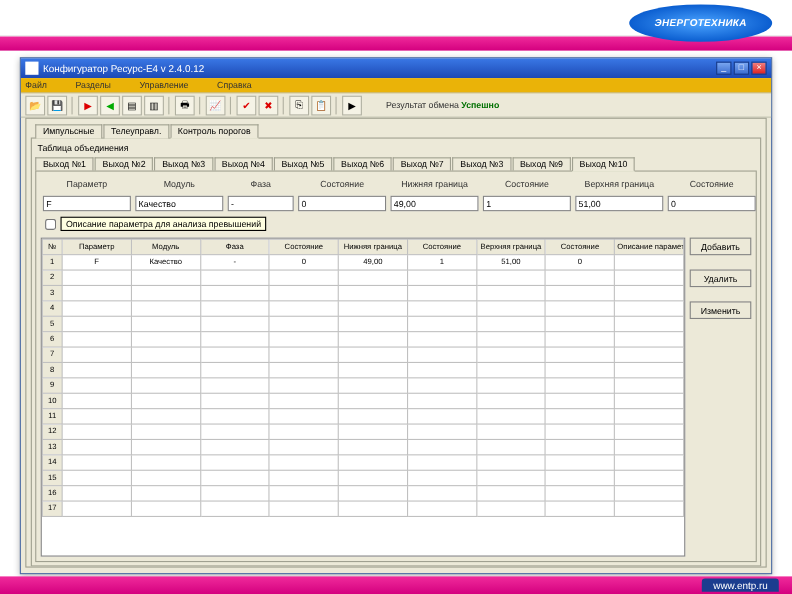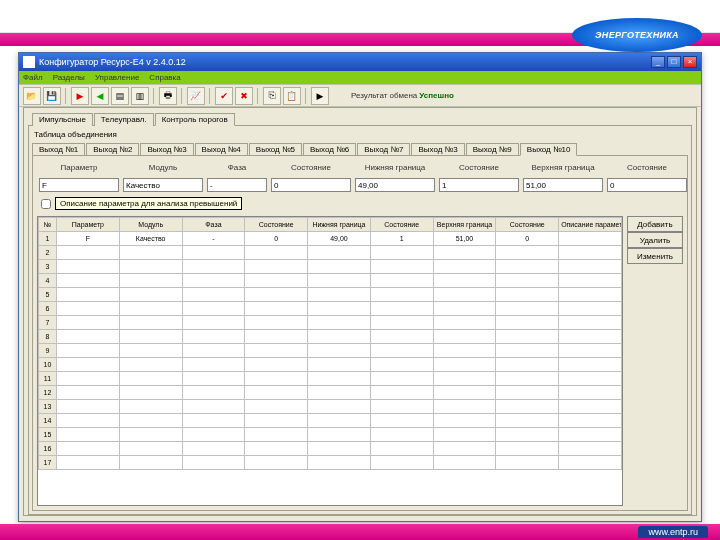--- a/index.html
+++ b/index.html
@@ -2,35 +2,35 @@
 <html><head>
 <meta charset="utf-8">
 <style>
   * { box-sizing: border-box; margin: 0; padding: 0; }
   body { width: 720px; height: 540px; background: #fff; font-family: Tahoma, Arial, sans-serif; font-size: 8px; overflow: hidden; position: relative; }
 
   
   .slide-hdr { position: absolute; top: 0; left: 0; right: 0; height: 50px; }
   .slide-hdr .magenta-bar { position: absolute; top: 32px; left: 0; right: 0; height: 14px; background: linear-gradient(#f02b9b,#d4007f); border-top: 1px solid #e6e6e6; }
   .slide-hdr h1 { position: absolute; top: 4px; left: 12px; width: 420px; font-size: 15px; font-weight: 700; color: #000; line-height: 1.15; z-index: 2; }
-  .slide-hdr .logo { position: absolute; top: 18px; right: 18px; width: 130px; height: 34px; background: radial-gradient(ellipse at center, #4aa3ff 0%, #0b5ed0 70%); border-radius: 50%; z-index: 3; display: flex; align-items: center; justify-content: center; color: #fff; font-weight: 700; font-size: 9px; font-style: italic; letter-spacing: .3px; text-align: right; }
+  .slide-hdr .logo { position: absolute; top: 4px; right: 18px; width: 130px; height: 34px; background: radial-gradient(ellipse at center, #4aa3ff 0%, #0b5ed0 70%); border-radius: 50%; z-index: 3; display: flex; align-items: center; justify-content: center; color: #fff; font-weight: 700; font-size: 9px; font-style: italic; letter-spacing: .3px; text-align: right; }
 
   
   .slide-ftr { position: absolute; left: 0; right: 0; bottom: 0; height: 16px; background: linear-gradient(#f02b9b,#d4007f); padding-left: 44px; }
   .slide-ftr .url { position: absolute; right: 12px; bottom: 2px; background: #1b3d8f; color: #fff; padding: 1px 10px; border-radius: 3px 3px 0 0; font-size: 9px; }
 
   
   .win { position: absolute; top: 52px; left: 18px; width: 684px; height: 470px; border: 1px solid #4a6aa5; background: #ece9d8; box-shadow: 0 2px 6px rgba(0,0,0,.3); }
   .titlebar { height: 18px; background: linear-gradient(#3a78e6,#1c49b5); color: #fff; display: flex; align-items: center; padding: 0 4px; font-size: 9px; text-align: center; }
   .titlebar .icon { width: 12px; height: 12px; background: #fff; margin-right: 4px; }
   .titlebar .spacer { flex: 1; }
   .titlebar .wbtn { width: 14px; height: 12px; margin-left: 2px; background: linear-gradient(#7aa6f0,#3c6ed0); border: 1px solid #1a3d8a; display: flex; align-items: center; justify-content: center; color: #fff; font-size: 8px; line-height: 1; }
   .titlebar .wbtn.close { background: linear-gradient(#f08080,#d22); }
 
-  .menubar { height: 14px; background: #84cc16; border-bottom: 1px solid #c0c0b0; display: flex; align-items: center; padding: 0 4px; gap: 10px; color: #333; }
+  .menubar { height: 14px; background: #eab308; border-bottom: 1px solid #c0c0b0; display: flex; align-items: center; padding: 0 4px; gap: 26px; color: #333; }
   .menubar span { cursor: default; }
 
   .toolbar { height: 22px; border-bottom: 1px solid #c0c0b0; display: flex; align-items: center; padding: 2px 4px; gap: 2px; background: #ece9d8; }
   .tbtn { width: 18px; height: 18px; border: 1px solid #b0b0a0; background: #f5f3e6; display: flex; align-items: center; justify-content: center; font-size: 9px; }
   .toolbar .sep { width: 2px; height: 16px; border-left: 1px solid #b0b0a0; margin: 0 2px; }
   .toolbar .status-label { margin-left: 20px; color: #333; }
   .toolbar .status-val { color: #007000; font-weight: 700; }
 
   .tabs1, .tabs2, .tabs3 { display: flex; padding: 2px 4px 0 4px; gap: 1px; font-size: 8px; }
   .tab { border: 1px solid #a0a090; border-bottom: none; background: #ece9d8; padding: 1px 6px; position: relative; top: 1px; }
@@ -45,21 +45,21 @@
   .chk-row input[type=checkbox] { width: 10px; height: 10px; }
   .tip { position: absolute; background: #ffffe1; border: 1px solid #000; padding: 1px 4px; font-size: 8px; z-index: 10; }
 
   .grid-wrap { display: flex; gap: 4px; margin-top: 4px; }
   .grid { flex: 1; border: 1px solid #848484; background: #fff; height: 290px; overflow: hidden; }
   .grid table { border-collapse: collapse; width: 100%; table-layout: fixed; }
   .grid th, .grid td { border: 1px solid #c0c0c0; padding: 1px 2px; height: 14px; font-size: 7px; text-align: center; overflow: hidden; white-space: nowrap; }
   .grid th { background: #ece9d8; font-weight: 400; }
   .grid .numcol { width: 18px; background: #ece9d8; }
 
-  .sidebtns { width: 56px; display: flex; flex-direction: column; gap: 0; }
+  .sidebtns { width: 56px; display: flex; flex-direction: column; gap: 13px; }
   .sidebtns button { height: 16px; border: 1px solid #848484; background: #ece9d8; font-size: 8px; }
 
 </style>
 </head>
 <body>
 
 <div class="slide-hdr">
   <div class="magenta-bar"></div>
   <div class="logo">ЭНЕРГОТЕХНИКА</div>
 </div>

